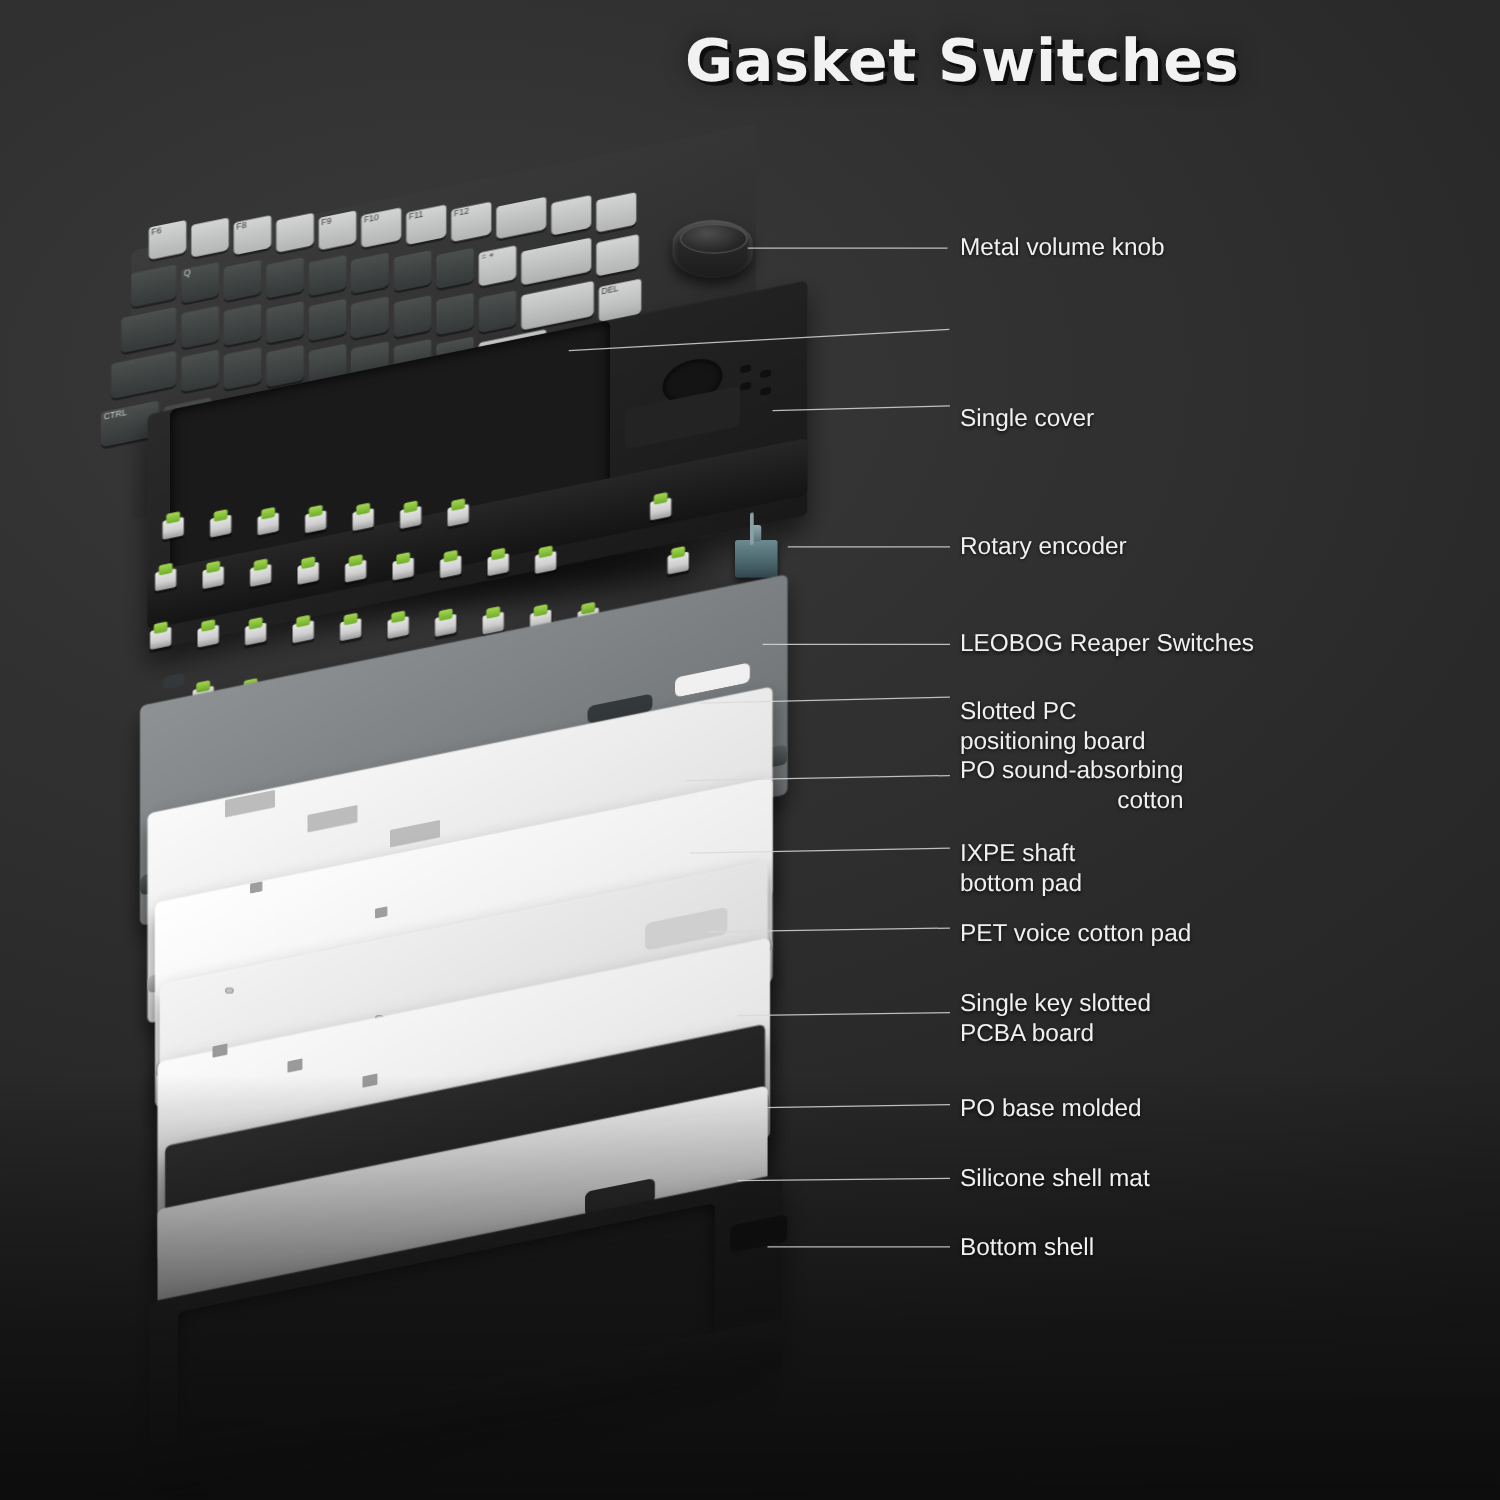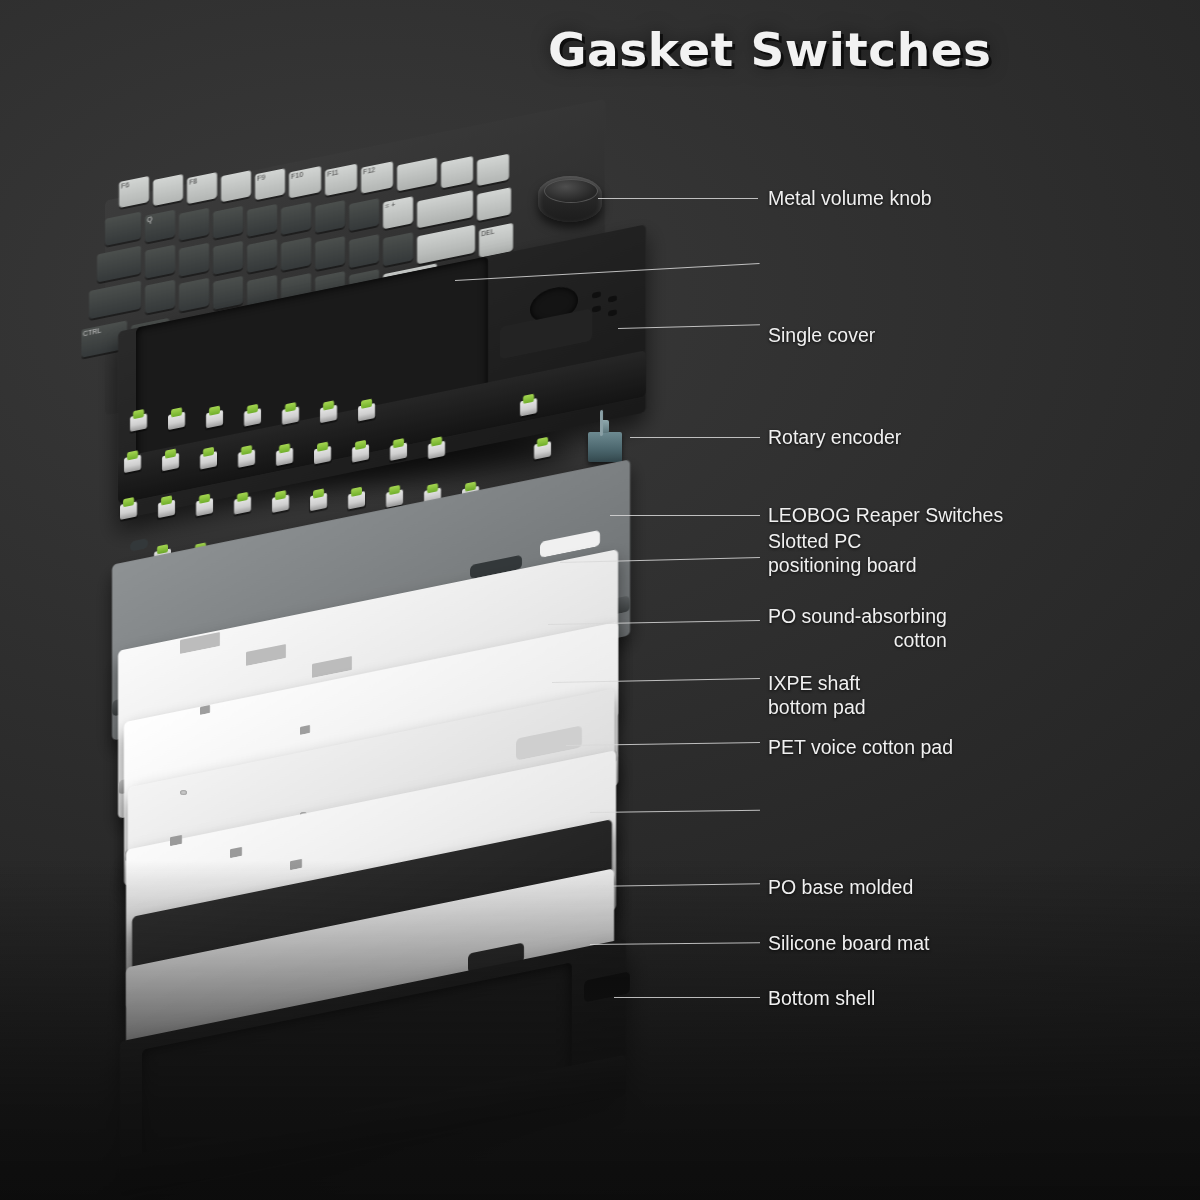--- a/index.html
+++ b/index.html
@@ -429,38 +429,40 @@
   <div class="leader diag" style="left:618px; top:328px; width:142px; transform:rotate(-1.5deg);"></div>
   <div class="label" style="left:768px; top:323px;">Single cover</div>
 
   <div class="leader" style="left:630px; top:437px; width:130px;"></div>
   <div class="label" style="left:768px; top:425px;">Rotary encoder</div>
 
   <div class="leader" style="left:610px; top:515px; width:150px;"></div>
   <div class="label" style="left:768px; top:503px;">LEOBOG Reaper Switches</div>
 
   <div class="leader diag" style="left:560px; top:562px; width:200px; transform:rotate(-1.4deg);"></div>
-  <div class="label" style="left:768px; top:529px;">Slotted PC
+  <div class="label" style="left:768px; top:557px;">Slotted PC
 positioning board</div>
 
   <div class="leader diag" style="left:548px; top:624px; width:212px; transform:rotate(-1.1deg);"></div>
   <div class="label" style="left:768px; top:604px;text-align:right;">PO sound-absorbing
 cotton</div>
 
   <div class="leader diag" style="left:552px; top:682px; width:208px; transform:rotate(-1.1deg);"></div>
   <div class="label" style="left:768px; top:671px;">IXPE shaft
 bottom pad</div>
 
   <div class="leader diag" style="left:566px; top:745px; width:194px; transform:rotate(-0.9deg);"></div>
   <div class="label" style="left:768px; top:735px;">PET voice cotton pad</div>
 
   <div class="leader diag" style="left:590px; top:812px; width:170px; transform:rotate(-0.8deg);"></div>
+  <div class="label" style="left:768px; top:791px;">Single key slotted
+PCBA board</div>
 
   <div class="leader diag" style="left:586px; top:886px; width:174px; transform:rotate(-0.9deg);"></div>
   <div class="label" style="left:768px; top:875px;">PO base molded</div>
 
   <div class="leader diag" style="left:590px; top:944px; width:170px; transform:rotate(-0.6deg);"></div>
-  <div class="label" style="left:768px; top:931px;">Silicone board mat</div>
+  <div class="label" style="left:768px; top:931px;">Silicone shell mat</div>
 
   <div class="leader" style="left:614px; top:997px; width:146px;"></div>
   <div class="label" style="left:768px; top:986px;">Bottom shell</div>
 
 </div>
 
 </body></html>

